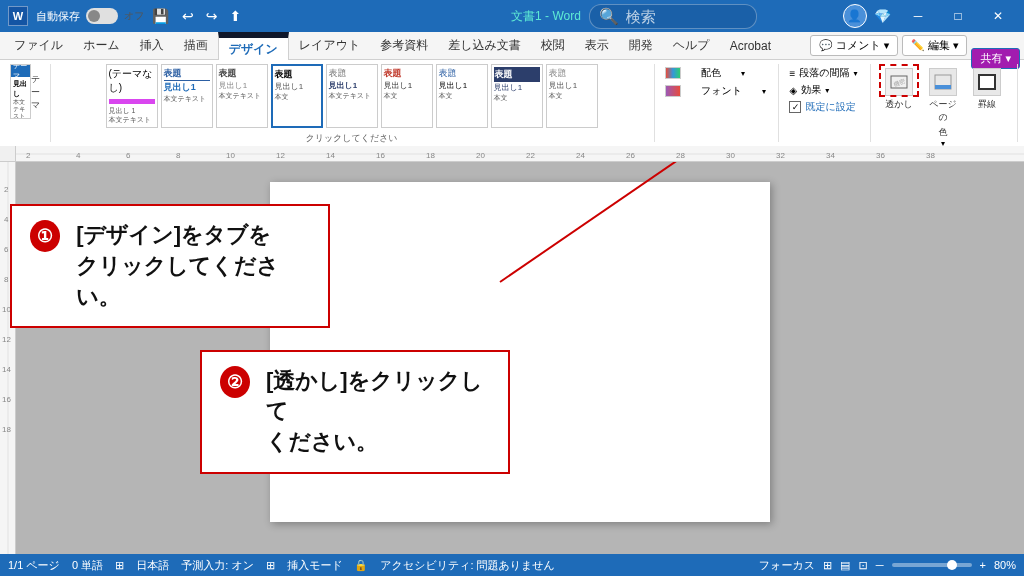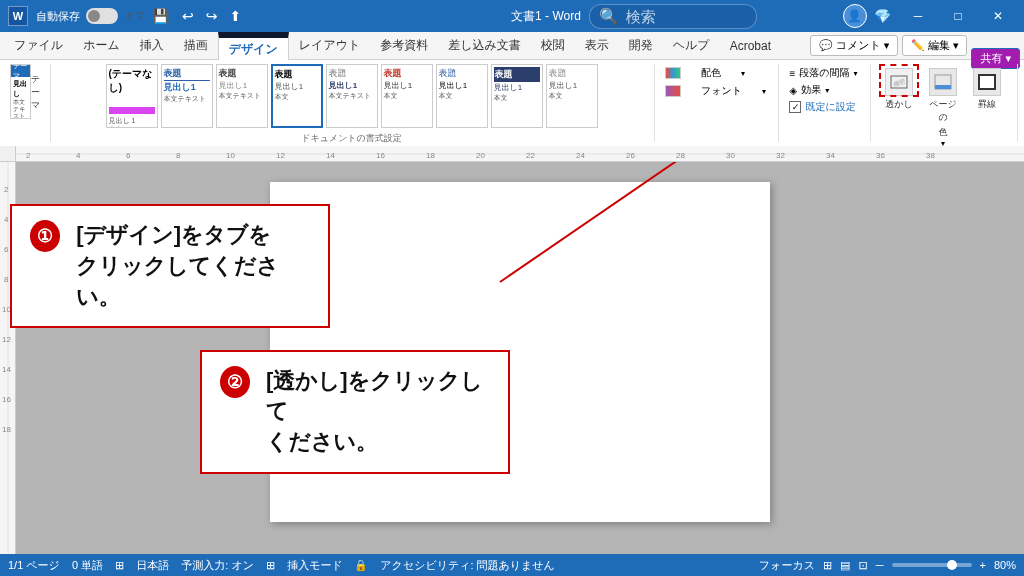--- a/index.html
+++ b/index.html
@@ -44,21 +44,21 @@
     }
     .autosave-off-text { font-size: 10px; color: #555; margin-left: 2px; }
     .qat-btn { color: white; font-size: 14px; cursor: pointer; padding: 2px 4px; }
     .title-center {
       flex: 1;
       display: flex;
       align-items: center;
       justify-content: center;
       gap: 8px;
     }
-    .title-name { font-size: 12px; color: #ffffff; }
+    .title-name { font-size: 12px; color: #5eead4; }
     .search-box {
       background: #1a60a8;
       border: 1px solid rgba(255,255,255,0.3);
       border-radius: 12px;
       display: flex;
       align-items: center;
       padding: 2px 10px;
       gap: 6px;
     }
     .search-box input {
@@ -315,21 +315,21 @@
     }
     .checkbox-icon {
       width: 12px; height: 12px;
       border: 1px solid #666;
       display: flex; align-items: center; justify-content: center;
       font-size: 9px;
     }
 
     
     .style-lines { width: 100%; }
-    .s-title { font-size: 10px; font-weight: bold; margin-bottom: 2px; border-bottom: 7px solid #d946ef; padding-bottom: 12px; }
+    .s-title { font-size: 10px; font-weight: normal; margin-bottom: 2px; border-bottom: 5px solid #d946ef; padding-bottom: 4px; }
     .s-body { font-size: 7px; line-height: 1.3; color: #555; }
     .s-heading { font-size: 9px; font-weight: bold; color: #1e6bb8; }
     .color-row {
       display: flex;
       gap: 20px;
       align-items: center;
       font-size: 10px;
       cursor: pointer;
     }
     .color-swatch {
@@ -486,21 +486,21 @@
         </div>
       </div>
       <div class="style-item">
         <div class="style-lines">
           <div style="font-size:9px;color:#888;">表題</div>
           <div style="font-size:8px;color:#555;">見出し1</div>
           <div class="s-body">本文</div>
         </div>
       </div>
     </div>
-    <div class="ribbon-group-label">ドキュメントの書式設定</div>
+    <div class="ribbon-group-label">クリックしてください</div>
   </div>
 
   <div class="section-wrapper" style="min-width:70px; border-right:1px solid #e0e0e0;">
     <div style="display:flex;flex-direction:column;gap:4px;padding:2px 4px;">
       <div class="color-row">
         <div class="color-swatch"></div>
         <span style="font-size:10px;">配色</span>
         <span style="font-size:8px;">▾</span>
       </div>
       <div class="color-row">

